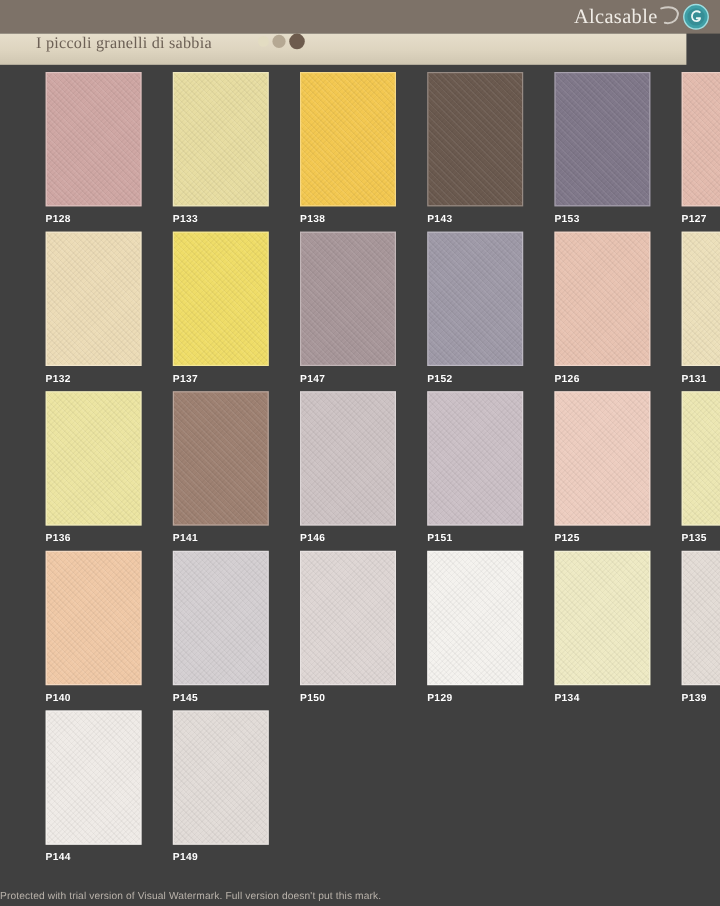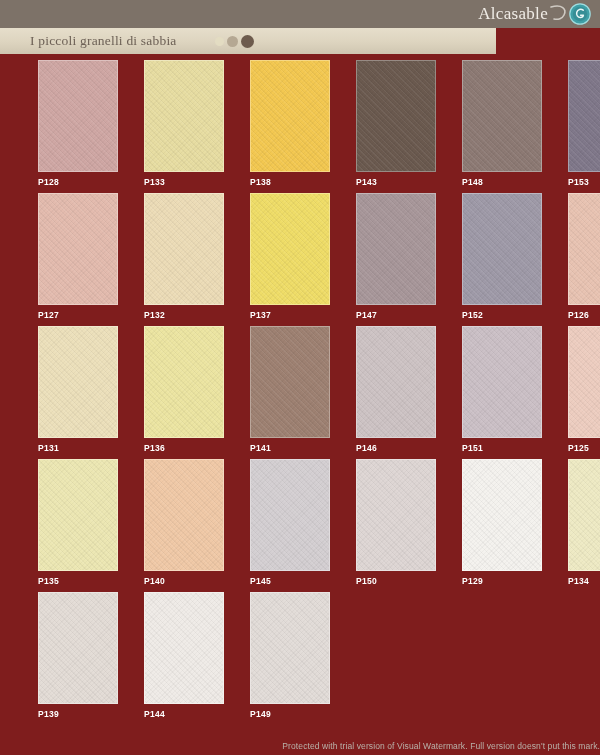--- a/index.html
+++ b/index.html
@@ -10,21 +10,21 @@
     height: 755px;
     overflow: hidden;
     background: #241a13;
     font-family: "Liberation Sans", sans-serif;
   }
 
   #page {
     position: relative;
     width: 600px;
     height: 755px;
-    background: #7f1d1d;
+    background: #404040;
     padding-left: 32px;
   }
 
   
   .header-bar {
     position: absolute;
     top: 0; left: 0;
     width: 600px;
     height: 28px;
     background: #7d7268;
@@ -57,25 +57,25 @@
   .brand-emblem {
     width: 24px;
     height: 24px;
     margin-left: -4px;
   }
 
   
   .title-strip {
     position: absolute;
     top: 28px; left: 0;
-    width: 496px;
+    width: 572px;
     height: 26px;
     background: linear-gradient(to bottom, #e6decb 0%, #ddd4bf 55%, #cfc6b1 100%);
     display: flex;
-    align-items: center;
+    align-items: flex-start;
   }
 
   .title-text {
     font-family: "Liberation Serif", serif;
     font-size: 13.5px;
     color: #6d6156;
     margin-left: 30px;
     letter-spacing: 0.2px;
   }
 
@@ -152,21 +152,21 @@
     display: block;
     line-height: 10px;
   }
 
   
   .watermark {
     position: absolute;
     left: 0;
     bottom: 4px;
     width: 600px;
-    text-align: right;
+    text-align: left;
     font-size: 8.5px;
     color: #b9b2aa;
     letter-spacing: 0.1px;
     font-family: "Liberation Sans", sans-serif;
   }
 </style>
 </head>
 <body>
 
 <div id="page">
@@ -209,24 +209,20 @@
       </div>
       <div class="cell">
         <div class="swatch" style="background-color: rgb(243, 200, 81);"></div>
         <span class="swatch-label">P138</span>
       </div>
       <div class="cell">
         <div class="swatch" style="background-color: rgb(107, 90, 79);"></div>
         <span class="swatch-label">P143</span>
       </div>
       <div class="cell">
-        <div class="swatch" style="background-color: rgb(141, 122, 116);"></div>
-        <span class="swatch-label">P148</span>
-      </div>
-      <div class="cell">
         <div class="swatch" style="background-color: rgb(128, 120, 138);"></div>
         <span class="swatch-label">P153</span>
       </div>
       <div class="cell">
         <div class="swatch" style="background-color: rgb(227, 187, 174);"></div>
         <span class="swatch-label">P127</span>
       </div>
       <div class="cell">
         <div class="swatch" style="background-color: rgb(236, 220, 183);"></div>
         <span class="swatch-label">P132</span>

